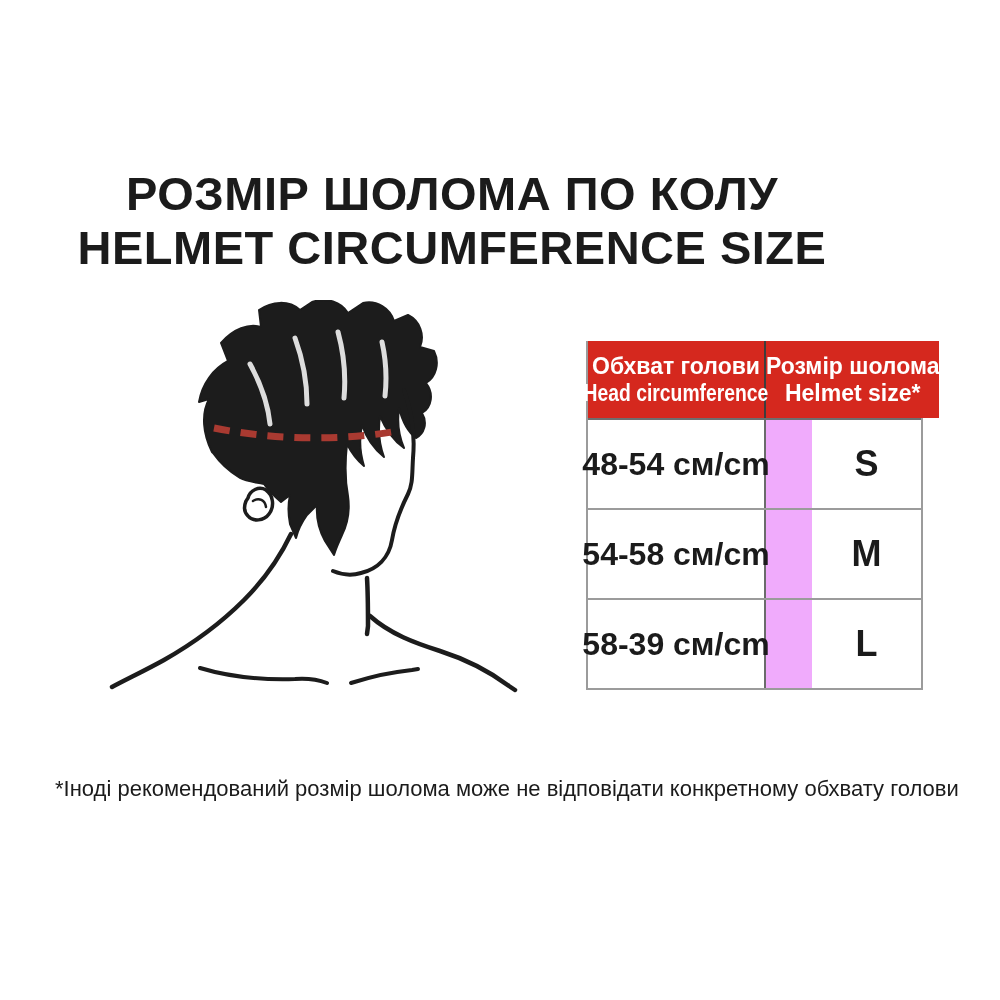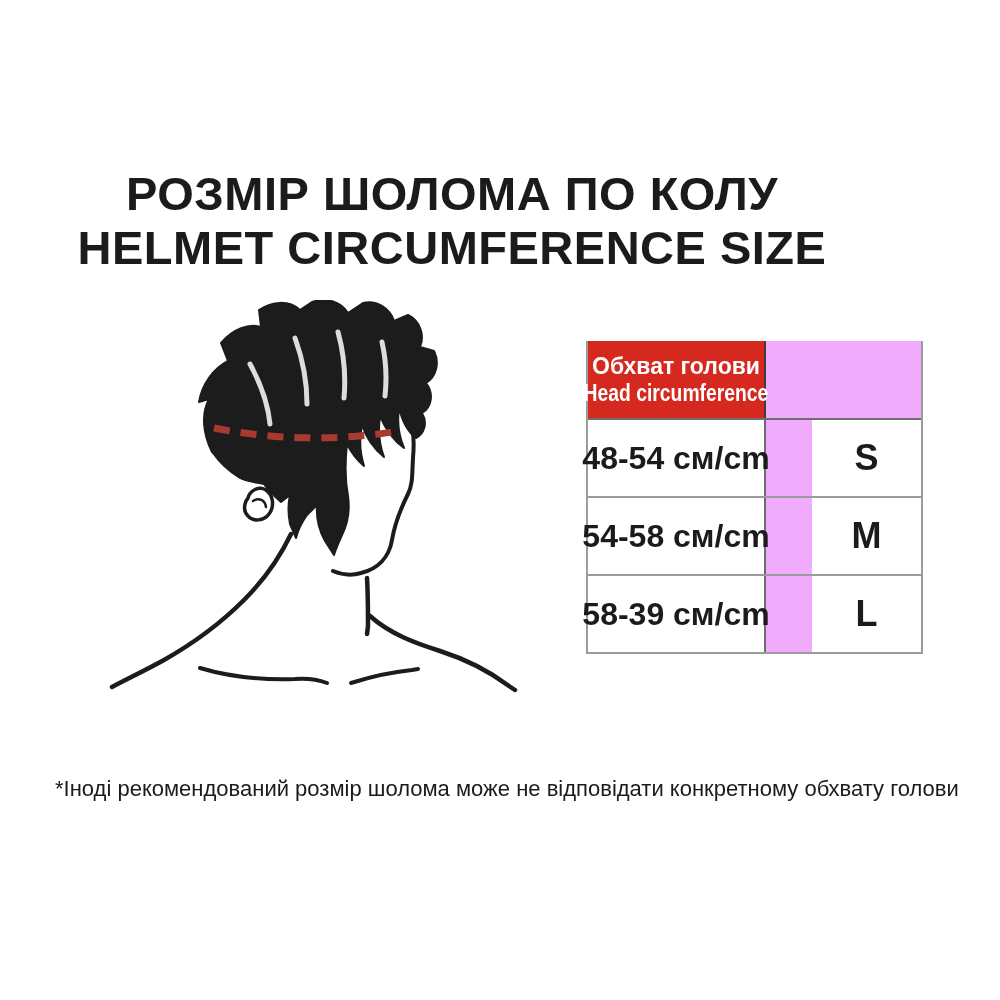--- a/index.html
+++ b/index.html
@@ -17,21 +17,21 @@
   .size-table{position:absolute;left:586px;top:341px;width:337px;
     border:2px solid #9b9b9b;border-top:none;box-sizing:border-box;background:#f0abfc;}
   .thead{display:flex;height:77px;border-bottom:2px solid #6e6e6e;}
   .th{background:#d5281e;color:#ffffff;font-weight:bold;display:flex;
     flex-direction:column;align-items:center;justify-content:center;box-sizing:border-box;}
   .c1{width:178px;}
   .c2{flex:1;}
   .th.c1{border-right:2px solid #3d3d3d;}
   .hline{font-size:23px;line-height:27px;white-space:nowrap;}
   .cond{display:inline-block;transform:scaleX(.84);transform-origin:center;}
-  .tr{display:flex;height:76px;gap:46px;}
+  .tr{display:flex;height:88px;gap:46px;}
   .tr + .tr{border-top:2px solid #9b9b9b;justify-content:flex-end;}
   .td{display:flex;align-items:center;justify-content:center;box-sizing:border-box;
     font-weight:bold;color:#1b1b1b;background:#fff;}
   .td.c1{border-right:2px solid #6b6b6b;font-size:32px;white-space:nowrap;}
   .td.c2{font-size:36px;}
   
   .footnotes{position:absolute;left:55px;top:777px;font-size:22px;line-height:23.5px;
     color:#1b1b1b;white-space:nowrap;}
 </style>
 </head>
@@ -115,20 +115,24 @@
       M114,128 C170,139 235,142 298,131"></path>
   </svg>
 </div>
 
 <div class="size-table">
   <div class="thead">
     <div class="th c1">
       <span class="hline">Обхват голови</span>
       <span class="hline cond">Head circumference</span>
     </div>
+    <div class="th c2">
+      <span class="hline">Розмір шолома</span>
+      <span class="hline">Helmet size*</span>
+    </div>
   </div>
   <div class="tbody">
     <div class="tr">
       <div class="td c1">48-54 см/cm</div>
       <div class="td c2">S</div>
     </div>
     <div class="tr">
       <div class="td c1">54-58 см/cm</div>
       <div class="td c2">M</div>
     </div>

